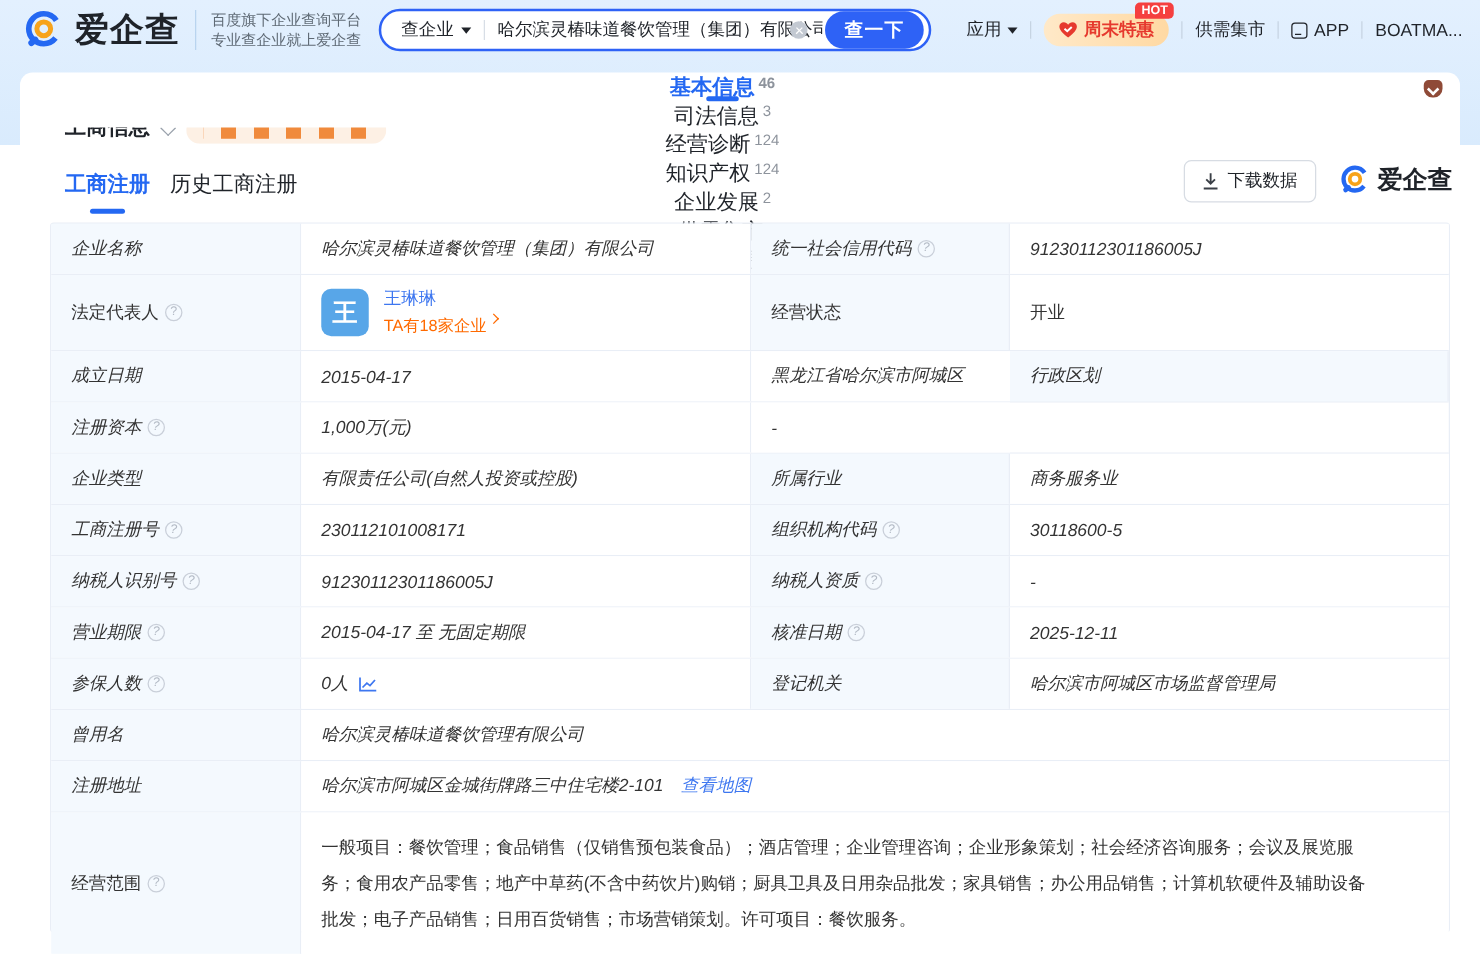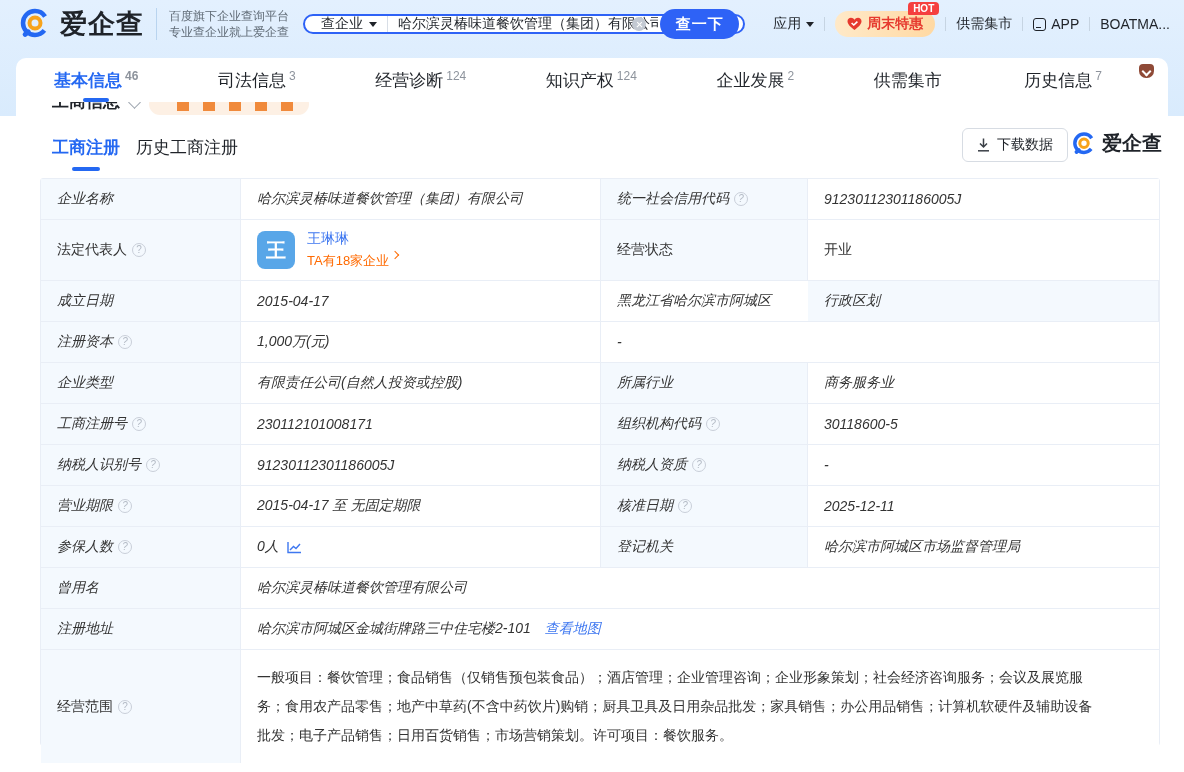--- a/index.html
+++ b/index.html
@@ -7,21 +7,21 @@
   .stage { position:relative; width:1184px; height:772px; overflow:hidden; background:#fff; }
 
   
   .band { position:absolute; left:0; top:0; width:1184px; height:116px; background:linear-gradient(#e3f0fe,#d9ebfd); }
 
   
   .header { position:absolute; left:0; top:0; width:1184px; height:48px; display:flex; align-items:center; padding:0 14px 0 18px; z-index:5; }
   .logo { display:flex; align-items:center; gap:8px; }
   .logo-text { font-size:27px; font-weight:bold; color:#1f2329; letter-spacing:1px; }
   .slogan { margin-left:12px; padding-left:12px; border-left:1px solid #b9d4ef; font-size:12px; color:#5f6a75; line-height:16px; }
-  .searchbar { position:relative; margin-left:14px; width:442px; height:20px; background:#fff; border:2px solid #2e62f6; border-radius:20px; display:flex; align-items:center; padding:0 4px 0 16px;justify-content:center; }
+  .searchbar { position:relative; margin-left:14px; width:442px; height:34px; background:#fff; border:2px solid #2e62f6; border-radius:20px; display:flex; align-items:center; padding:0 4px 0 16px;justify-content:center; }
   .search-cat { display:flex; align-items:center; gap:6px; font-size:14px; color:#1f2329; white-space:nowrap; cursor:pointer; }
   .caret { width:0; height:0; border-left:4px solid transparent; border-right:4px solid transparent; border-top:5px solid #1f2329; }
   .search-div { width:1px; height:16px; background:#d8dee6; margin:0 10px; }
   .search-text { position:relative; font-size:14px; color:#1f2329; white-space:nowrap; overflow:hidden; width:278px; }
   .clear-ic { position:absolute; right:12px; top:50%; transform:translateY(-50%); width:14px; height:14px; border-radius:50%; background:#c3c9d2; z-index:2; }
   .clear-ic::before,.clear-ic::after { content:""; position:absolute; left:3.5px; top:6.5px; width:7px; height:1.4px; background:#fff; }
   .clear-ic::before { transform:rotate(45deg); } .clear-ic::after { transform:rotate(-45deg); }
   .search-btn { margin-left:2px; width:84px; height:30px; background:#2e62f6; color:#fff; font-size:15px; font-weight:bold; border:none; border-radius:16px; cursor:pointer; letter-spacing:1px; }
 
   .topnav { margin-left:auto; display:flex; align-items:center; gap:10px; font-size:14px; color:#1f2329; white-space:nowrap; }
@@ -30,42 +30,42 @@
   .promo-wrap { position:relative; }
   .promo { display:flex; align-items:center; gap:5px; background:linear-gradient(90deg,#ffe9c8,#ffd9a3); border-radius:14px; padding:4px 12px; color:#e6392e; font-weight:bold; cursor:pointer; }
   .hot { position:absolute; top:-9px; right:-4px; background:#f53f3f; color:#fff; font-size:10px; font-weight:bold; padding:1px 5px; border-radius:4px 4px 4px 1px; }
   .app-ic { width:13px; height:13px; border:1.5px solid #1f2329; border-radius:3px; position:relative; }
   .app-ic::after { content:""; position:absolute; left:2px; bottom:1.5px; width:5px; height:1.5px; background:#1f2329; }
 
   
   .card { position:absolute; left:16px; top:58px; width:1152px; height:714px; background:#fff; border-radius:10px 10px 0 0; z-index:3; }
 
   
-  .tabs { display:flex; justify-content:space-between; align-items:center; height:44px; padding:0 64px 0 36px; position:relative; }
+  .tabs { display:flex; justify-content:space-between; align-items:center; height:44px; padding:0 64px 0 36px; position:relative;flex-direction:column; }
   .tab { position:relative; font-size:17px; color:#1f2329; cursor:pointer; padding:0 2px; height:44px; display:flex; align-items:center; }
   .tab .cnt { font-size:12px; color:#8d939c; margin-left:3px; transform:translateY(-4px); display:inline-block; }
   .tab.active { color:#2468f2; font-weight:bold; }
   .tab.active::after { content:""; position:absolute; left:50%; transform:translateX(-50%); bottom:0; width:26px; height:4px; border-radius:2px; background:#2468f2; }
   .fold-ic { position:absolute; right:14px; top:6px; width:15px; height:14px; background:#8f4a37; border-radius:4px 4px 7px 7px; cursor:pointer; }
   .fold-ic::after { content:""; position:absolute; left:4px; top:4px; width:5px; height:5px; border-right:2px solid #fff; border-bottom:2px solid #fff; transform:rotate(45deg); }
 
   
   .clip-strip { height:14px; overflow:hidden; padding-left:36px; display:flex; align-items:flex-start; gap:10px; }
   .clip-title { font-size:17px; font-weight:bold; color:#1f2329; margin-top:-10px; line-height:20px; }
   .clip-caret { width:9px; height:9px; border-right:1.5px solid #9aa2ac; border-bottom:1.5px solid #9aa2ac; transform:rotate(45deg); margin-top:-4px; }
   .clip-pill { margin-top:-9px; width:160px; height:22px; border-radius:12px; background:#fdf0e4;
                background-image:repeating-linear-gradient(90deg, transparent 0 14px, #f08a3c 14px 26px); background-size:132px 10px; background-position:14px 8px; background-repeat:no-repeat; }
 
   
   .subrow { position:relative; height:62px; }
   .subtab { position:absolute; top:20px; font-size:17px; cursor:pointer; }
   .subtab.cur { left:36px; color:#2468f2; font-weight:bold; }
   .subtab.cur::after { content:""; position:absolute; left:50%; transform:translateX(-50%); bottom:-12px; width:28px; height:4px; border-radius:2px; background:#2468f2; }
   .subtab.oth { left:120px; color:#1f2329; }
-  .dl-btn { position:absolute; right:100px; top:12px; height:34px; padding:0 14px; background:#fff; border:1px solid #d7dce3; border-radius:6px; display:flex; align-items:center; gap:7px; font-size:14px; color:#1f2329; cursor:pointer; }
+  .dl-btn { position:absolute; right:115px; top:12px; height:34px; padding:0 14px; background:#fff; border:1px solid #d7dce3; border-radius:6px; display:flex; align-items:center; gap:7px; font-size:14px; color:#1f2329; cursor:pointer; }
   .wm { position:absolute; right:6px; top:14px; display:flex; align-items:center; gap:5px; }
   .wm-text { font-size:20px; font-weight:bold; color:#1f2329; }
 
   
   .tbl { position:absolute; left:24px; top:120px; width:1120px; border:1px solid #e9eef6; border-radius:3px; font-size:14px; color:#333; }
   .row { display:grid; border-bottom:1px solid #e9eef6; }
   .row:last-child { border-bottom:none; }
   .c4 { grid-template-columns:200px 360px 207px 351px; }
   .c2 { grid-template-columns:200px 918px; }
   .cell { display:flex; align-items:center; padding:0 14px 0 16px; }

